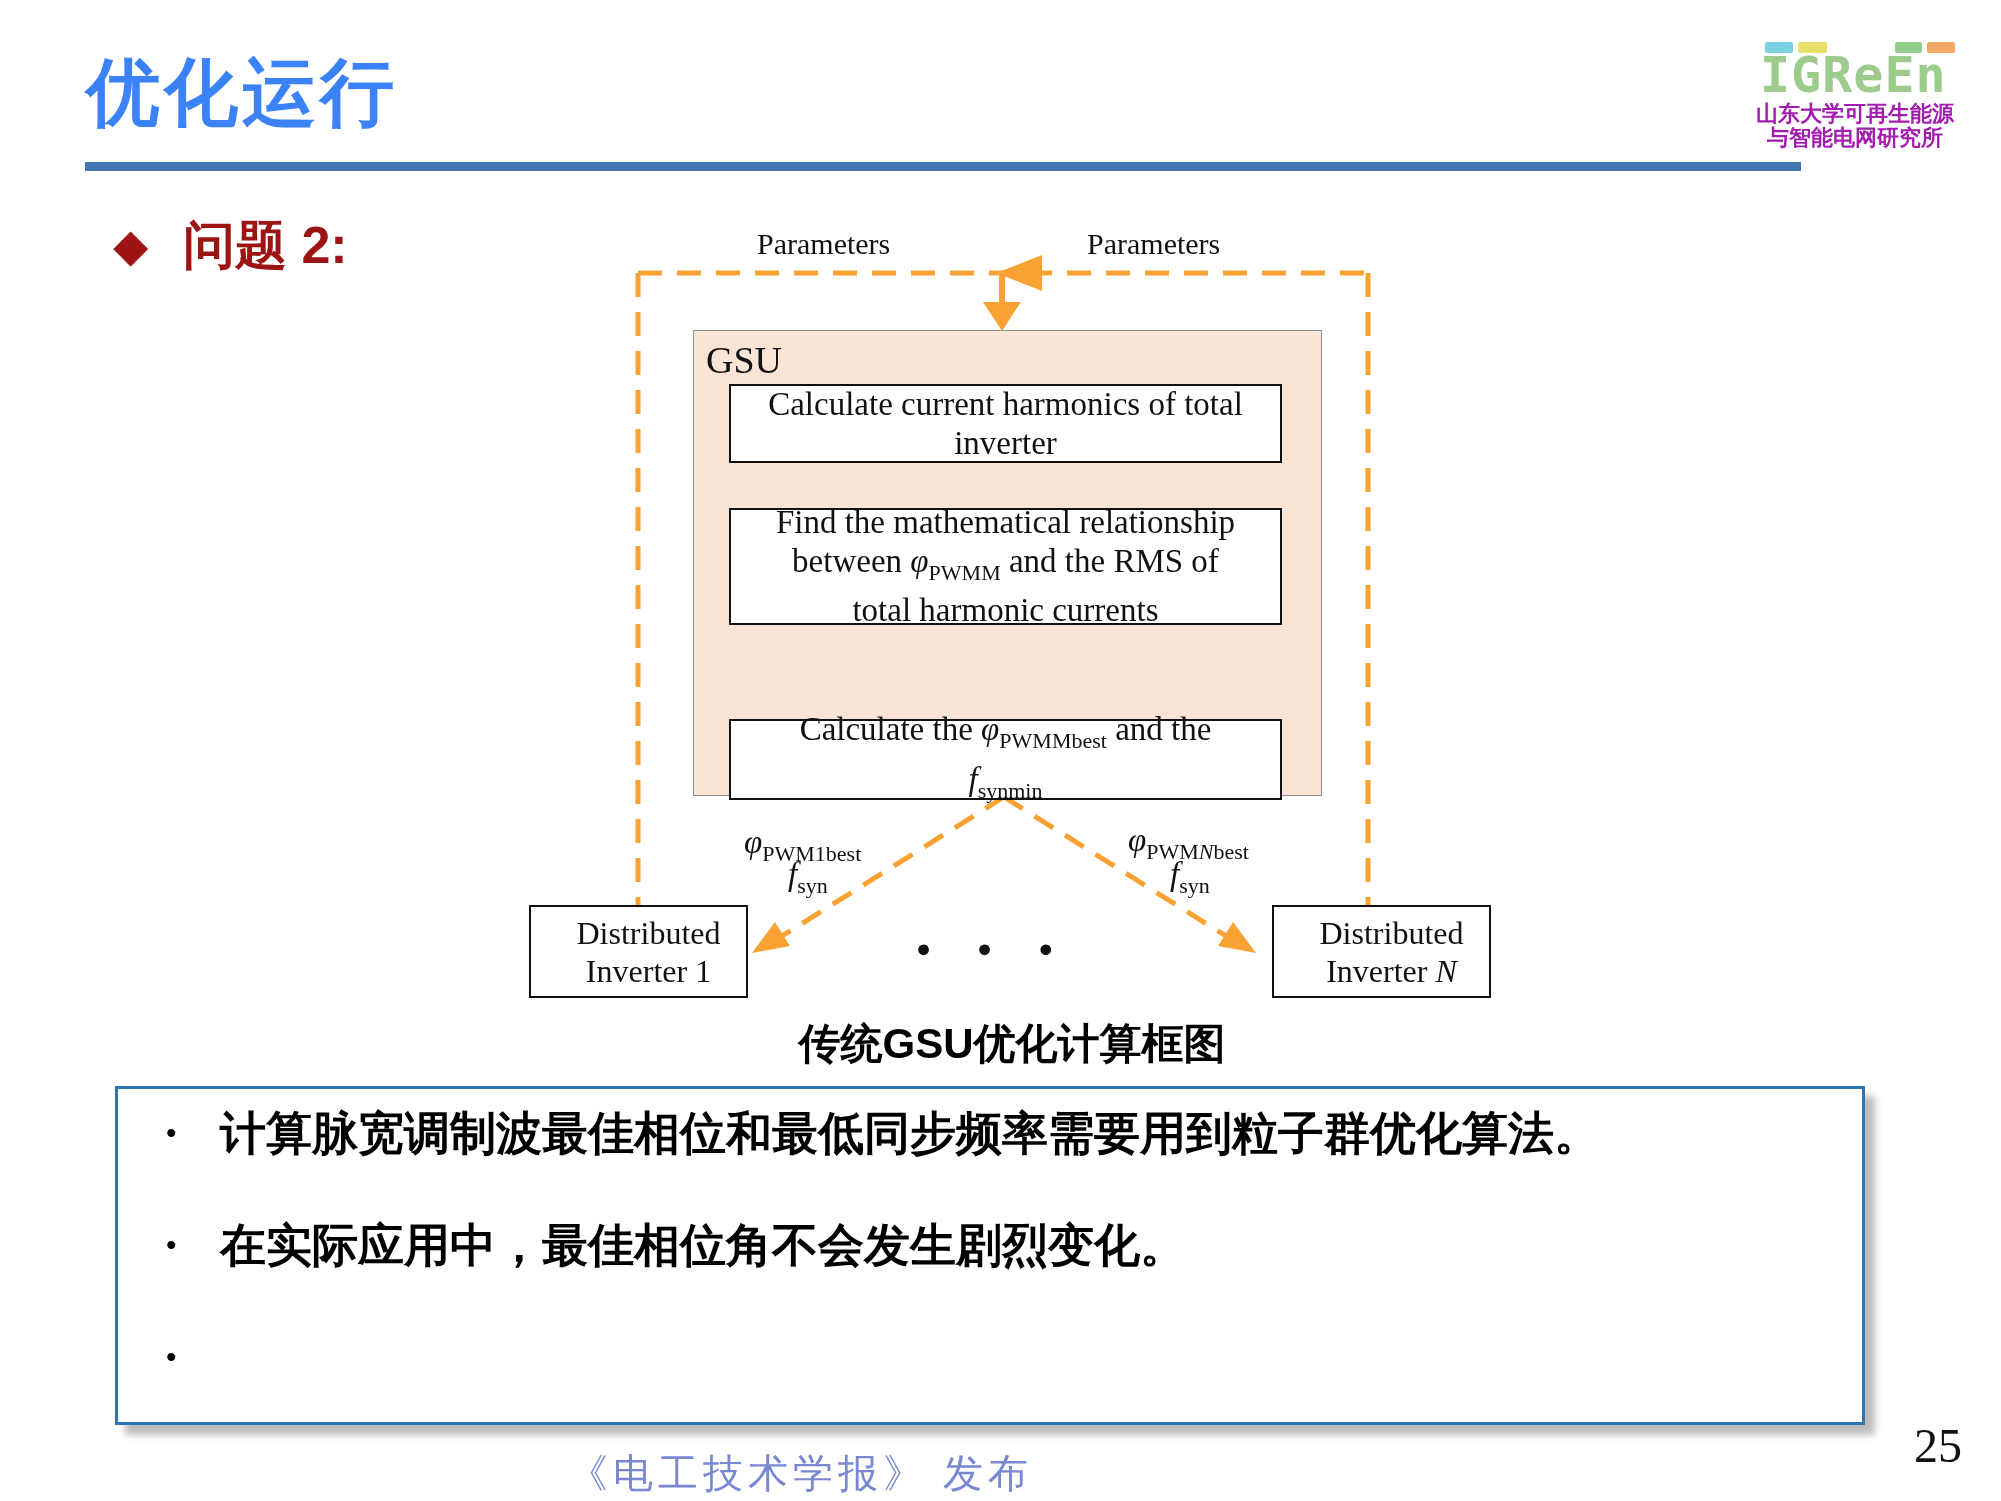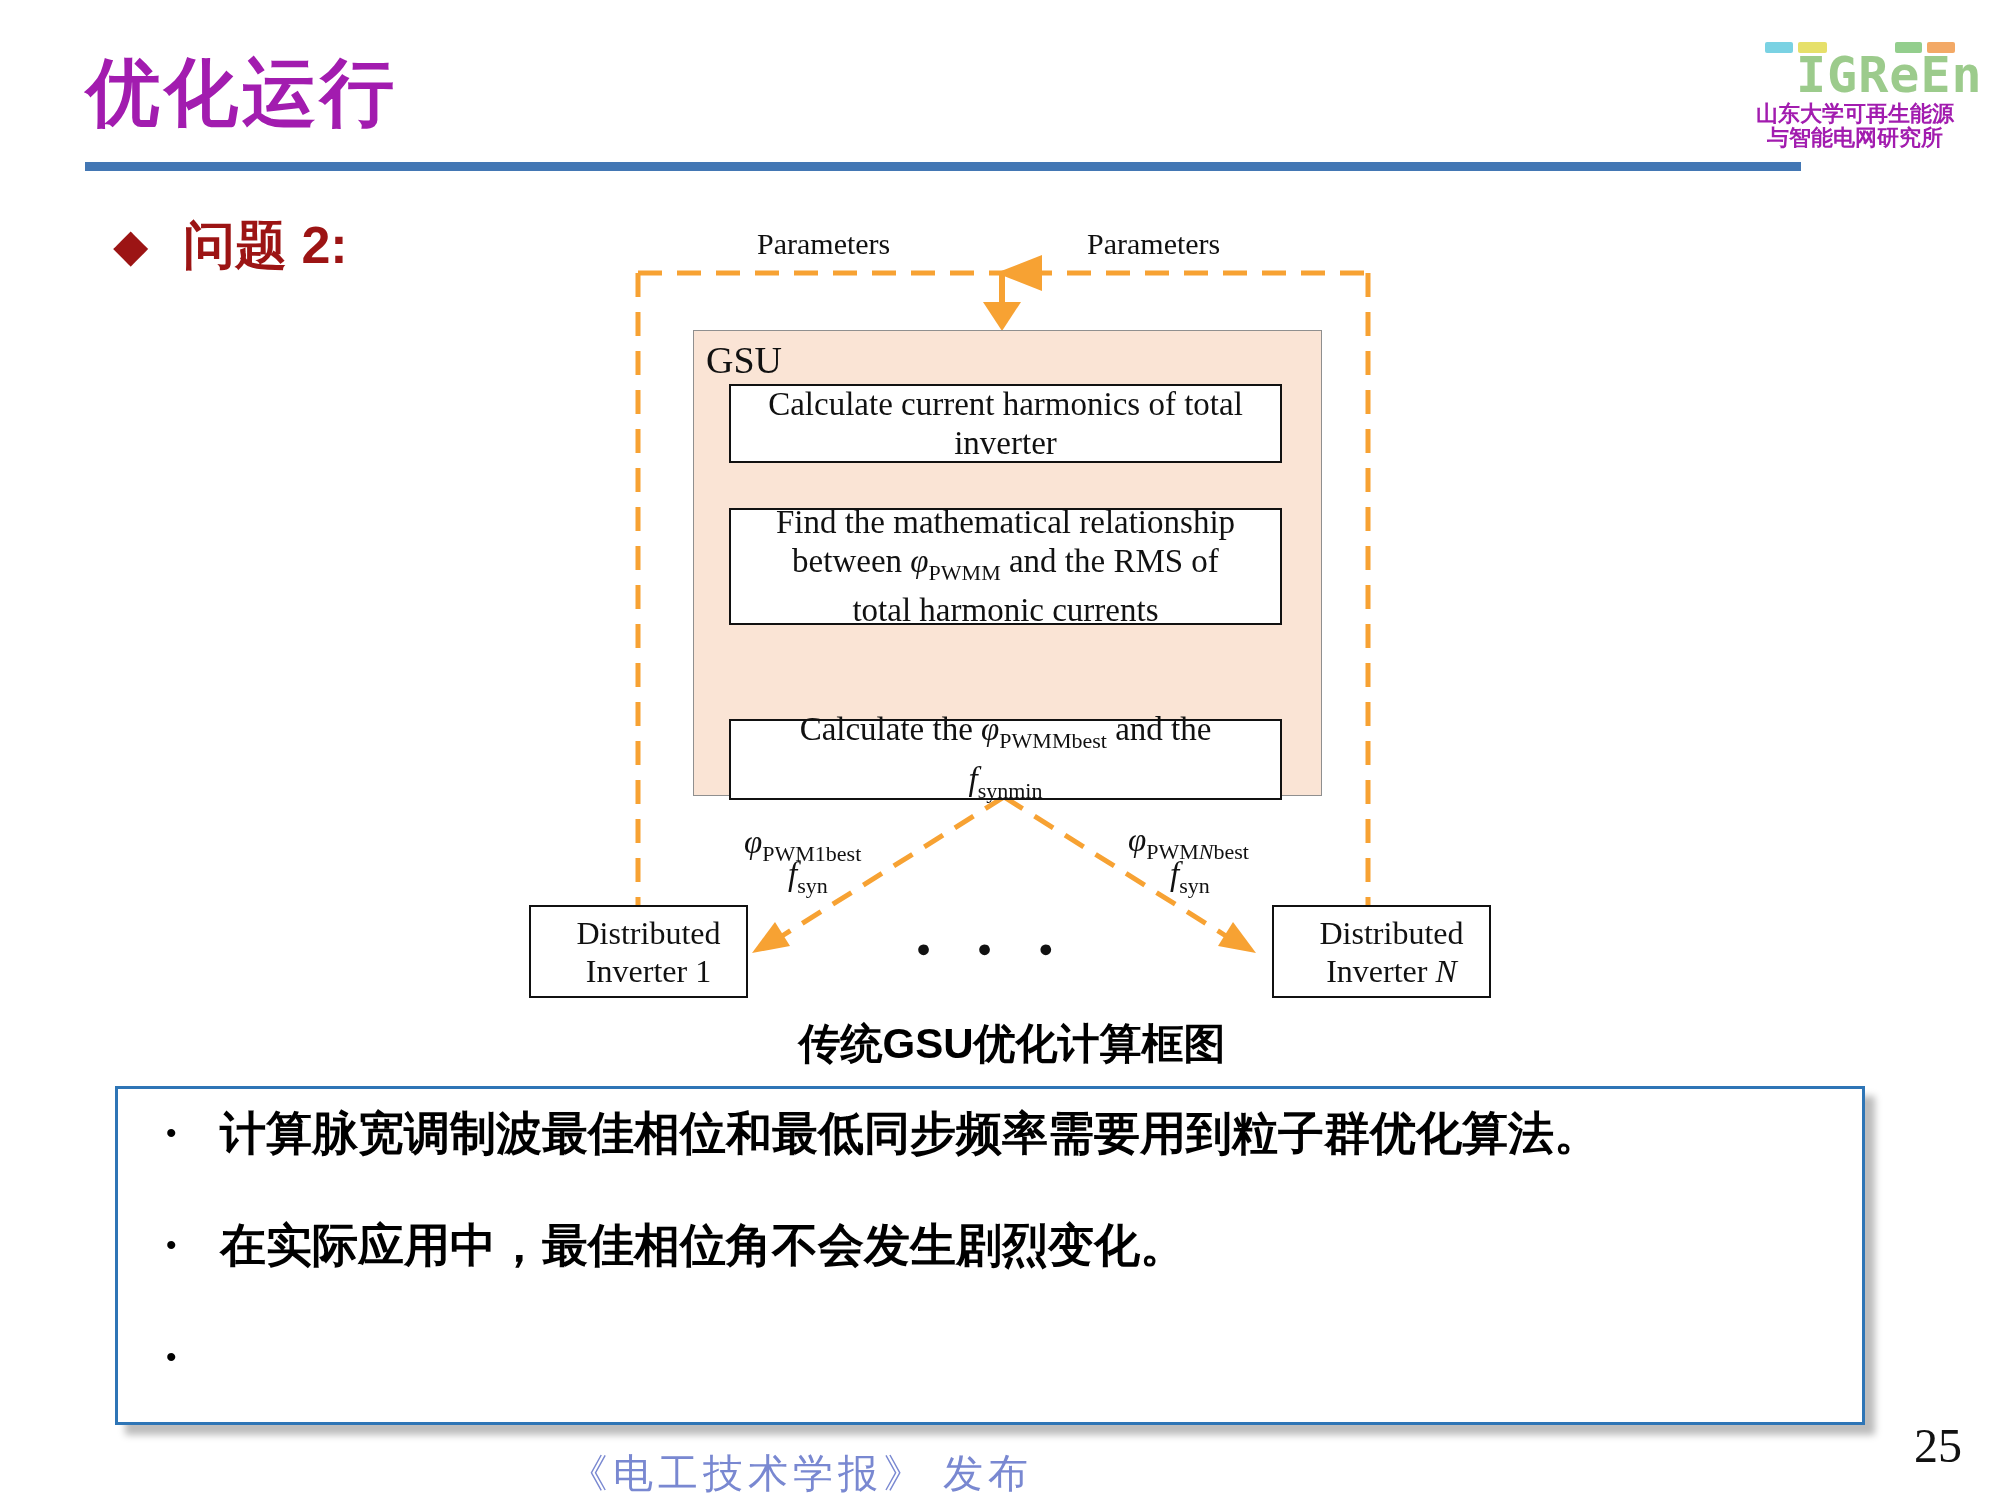--- a/index.html
+++ b/index.html
@@ -1,27 +1,27 @@
 <!DOCTYPE html>
 <html><head>
 <meta charset="utf-8">
 <style>
   html,body{margin:0;padding:0;background:#ffffff;}
   .slide{position:relative;width:2001px;height:1501px;background:#ffffff;overflow:hidden;
          font-family:"Liberation Sans",sans-serif;}
   .abs{position:absolute;}
 
   
-  .title{left:86px;top:44px;font-size:74px;font-weight:bold;color:#a21caf;letter-spacing:4px;}
+  .title{left:86px;top:44px;font-size:74px;font-weight:bold;color:#3b82f6;letter-spacing:4px;}
   .underline{left:85px;top:162px;width:1716px;height:9px;background:#4377B4;}
 
   
   .logo-bar{top:42px;height:11px;border-radius:2px;}
   .logo-text{left:1760px;top:50px;font-family:"DejaVu Sans Mono",monospace;font-weight:bold;
-             font-size:50px;line-height:50px;color:#9CCB8C;letter-spacing:1px;margin-left:36px;}
+             font-size:50px;line-height:50px;color:#9CCB8C;letter-spacing:1px;}
   .logo-cap{left:1748px;width:214px;text-align:center;font-size:22px;line-height:24px;
             color:#a21caf;font-weight:600;}
 
   
   .q-diamond{left:113px;top:219px;font-size:46px;color:#9C1414;line-height:52px;}
   .q-text{left:183px;top:217px;font-size:52px;line-height:56px;font-weight:bold;color:#9C1414;}
 
   
   .param{font-family:"Liberation Serif",serif;font-size:30px;color:#111;top:227px;}
   .gsu-panel{left:693px;top:330px;width:629px;height:466px;background:#FAE4D5;

